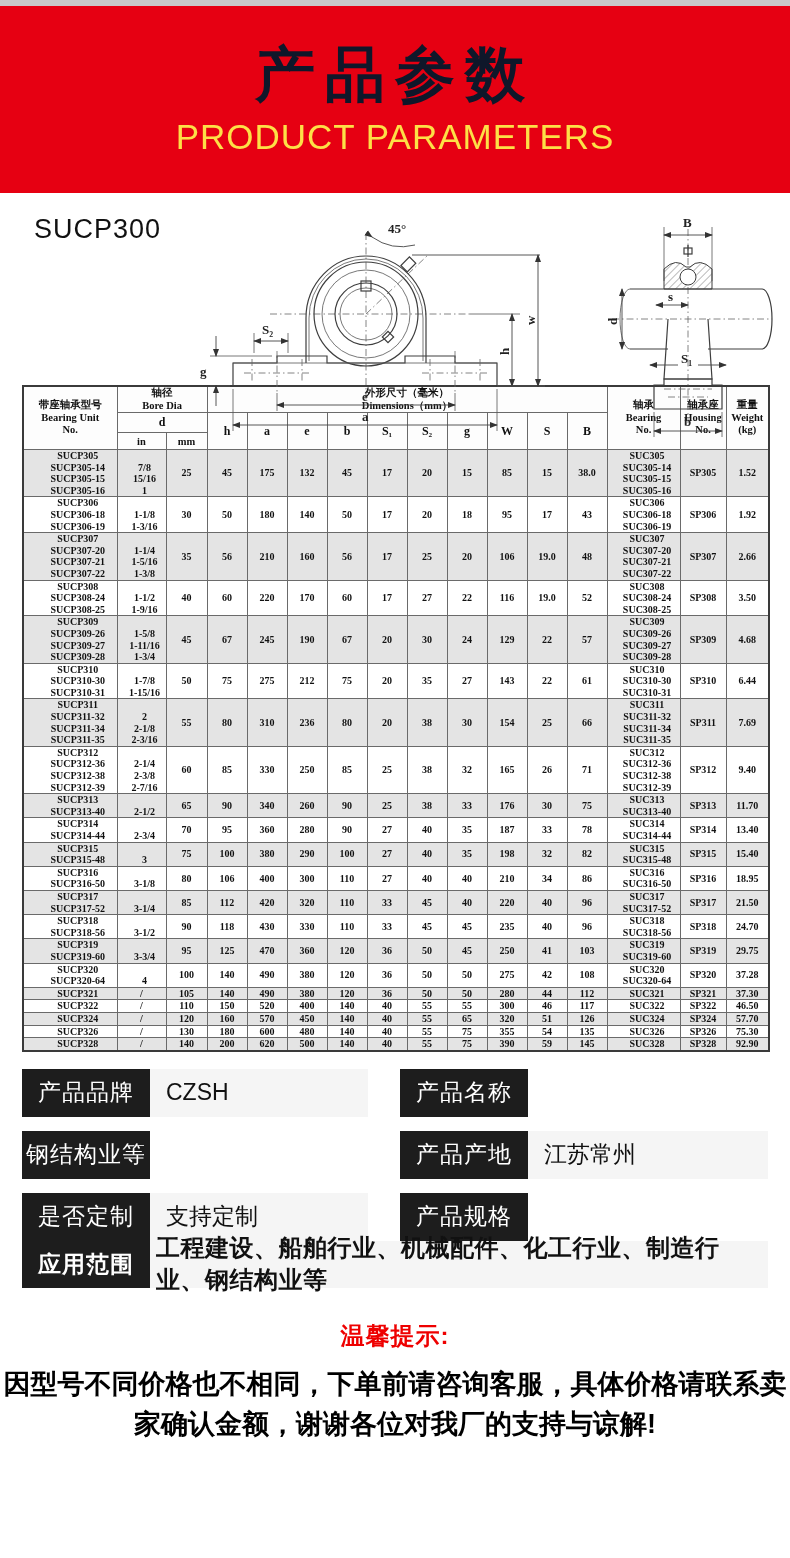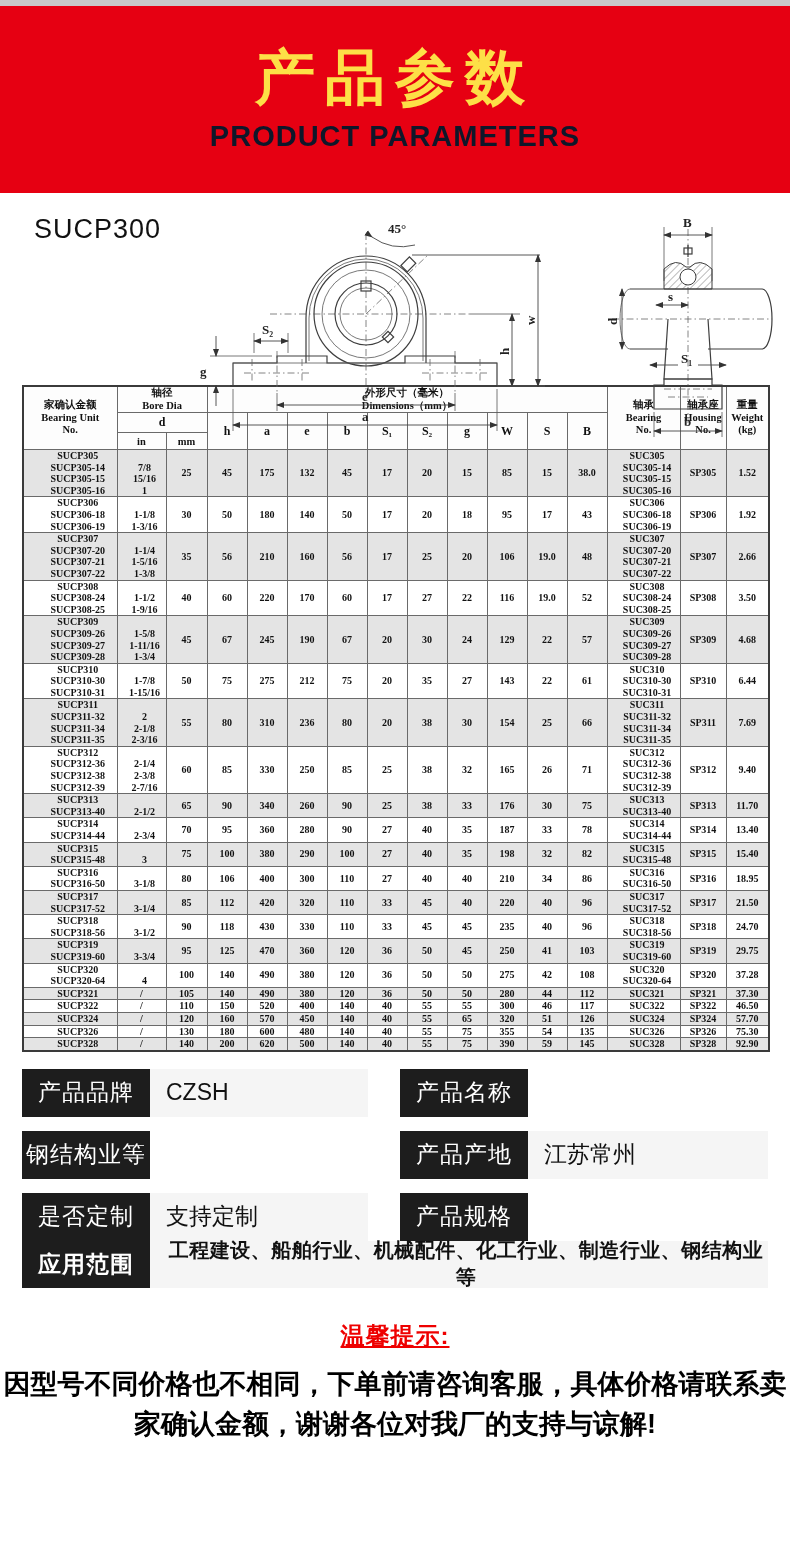--- a/index.html
+++ b/index.html
@@ -1,21 +1,21 @@
 <!DOCTYPE html>
 <html><head>
 <meta charset="utf-8">
 <style>
   html,body{margin:0;padding:0;background:#fff;}
   body{width:790px;font-family:"Liberation Sans",sans-serif;-webkit-font-smoothing:antialiased;}
   .topbar{height:6px;background:#c9c9c9;}
   
   .banner{height:187px;background:#e60012;display:flex;flex-direction:column;align-items:center;justify-content:center;}
-  .banner .zh{color:#fde047;font-size:60px;font-weight:bold;letter-spacing:10px;line-height:1;}
-  .banner .en{color:#0f172a;font-size:29px;font-weight:700;letter-spacing:1px;margin-top:14px;line-height:1;}
+  .banner .zh{color:#0f172a;font-size:60px;font-weight:bold;letter-spacing:10px;line-height:1;}
+  .banner .en{color:#fde047;font-size:35px;font-weight:400;letter-spacing:1px;margin-top:14px;line-height:1;}
   
   .drawing{position:relative;height:192px;background:#fff;}
   .drawing svg{display:block;}
   .dw-line{stroke:#3e3e3e;stroke-width:1.2;fill:none;}
   .dw-thin{stroke:#555;stroke-width:0.8;fill:none;}
   .dw-dash{stroke:#666;stroke-width:0.8;fill:none;stroke-dasharray:7 3 1.5 3;}
   .dw-dim{stroke:#444;stroke-width:0.9;fill:none;}
   .dw-txt{font-family:"Liberation Serif",serif;font-size:13px;fill:#222;font-weight:bold;}
   .dw-model{font-family:"Liberation Sans",sans-serif;font-size:27px;fill:#111;letter-spacing:1px;}
   
@@ -40,24 +40,24 @@
   td.pad{padding:2px 0;}
   
   .info{padding:17px 22px 0 22px;}
   .info-grid{display:grid;grid-template-columns:346px 368px;column-gap:32px;row-gap:14px;}
   .info-item{display:flex;height:48px;}
   .info-label{width:128px;flex:0 0 128px;background:#1d1d1d;color:#fff;font-size:23px;
     display:flex;align-items:center;justify-content:center;letter-spacing:1px;}
   .info-value{flex:1;background:#f5f5f5;color:#111;font-size:23px;display:flex;align-items:center;
     padding-left:16px;}
   .info-wide{display:flex;height:47px;font-weight:bold;}
-  .info-wide .info-value{font-size:20px;padding-left:14px;letter-spacing:0.5px;text-align:center;}
+  .info-wide .info-value{font-size:24px;padding-left:6px;letter-spacing:0.5px;}
   
   .tip{margin-top:32px;text-align:center;}
-  .tip-title{color:#ee0000;font-size:24px;font-weight:bold;letter-spacing:1px;text-decoration:underline;}
+  .tip-title{color:#ee0000;font-size:24px;font-weight:bold;letter-spacing:1px;}
   .tip-body{margin-top:12px;color:#000;font-size:27px;font-weight:bold;line-height:40px;}
 </style>
 </head>
 <body>
 
 <div class="topbar"></div>
 
 <div class="banner">
   <div class="zh">产品参数</div>
   <div class="en">PRODUCT PARAMETERS</div>
@@ -193,21 +193,21 @@
         <col style="width:40px">
       <col style="width:40px">
         <col style="width:40px">
       <col style="width:73px">
         <col style="width:46px">
         <col style="width:43px">
     </colgroup>
     <thead>
       <tr>
         <th rowspan="3" style="height:38px">
-          <div>家确认金额</div>
+          <div>带座轴承型号</div>
           <div>Bearing Unit</div>
           <div>No.</div>
         </th>
         <th colspan="2">
           <div>轴径</div>
           <div>Bore Dia</div>
         </th>
         <th colspan="10">
           <div>外形尺寸（毫米）</div>
           <div>Dimensions（mm）</div>

